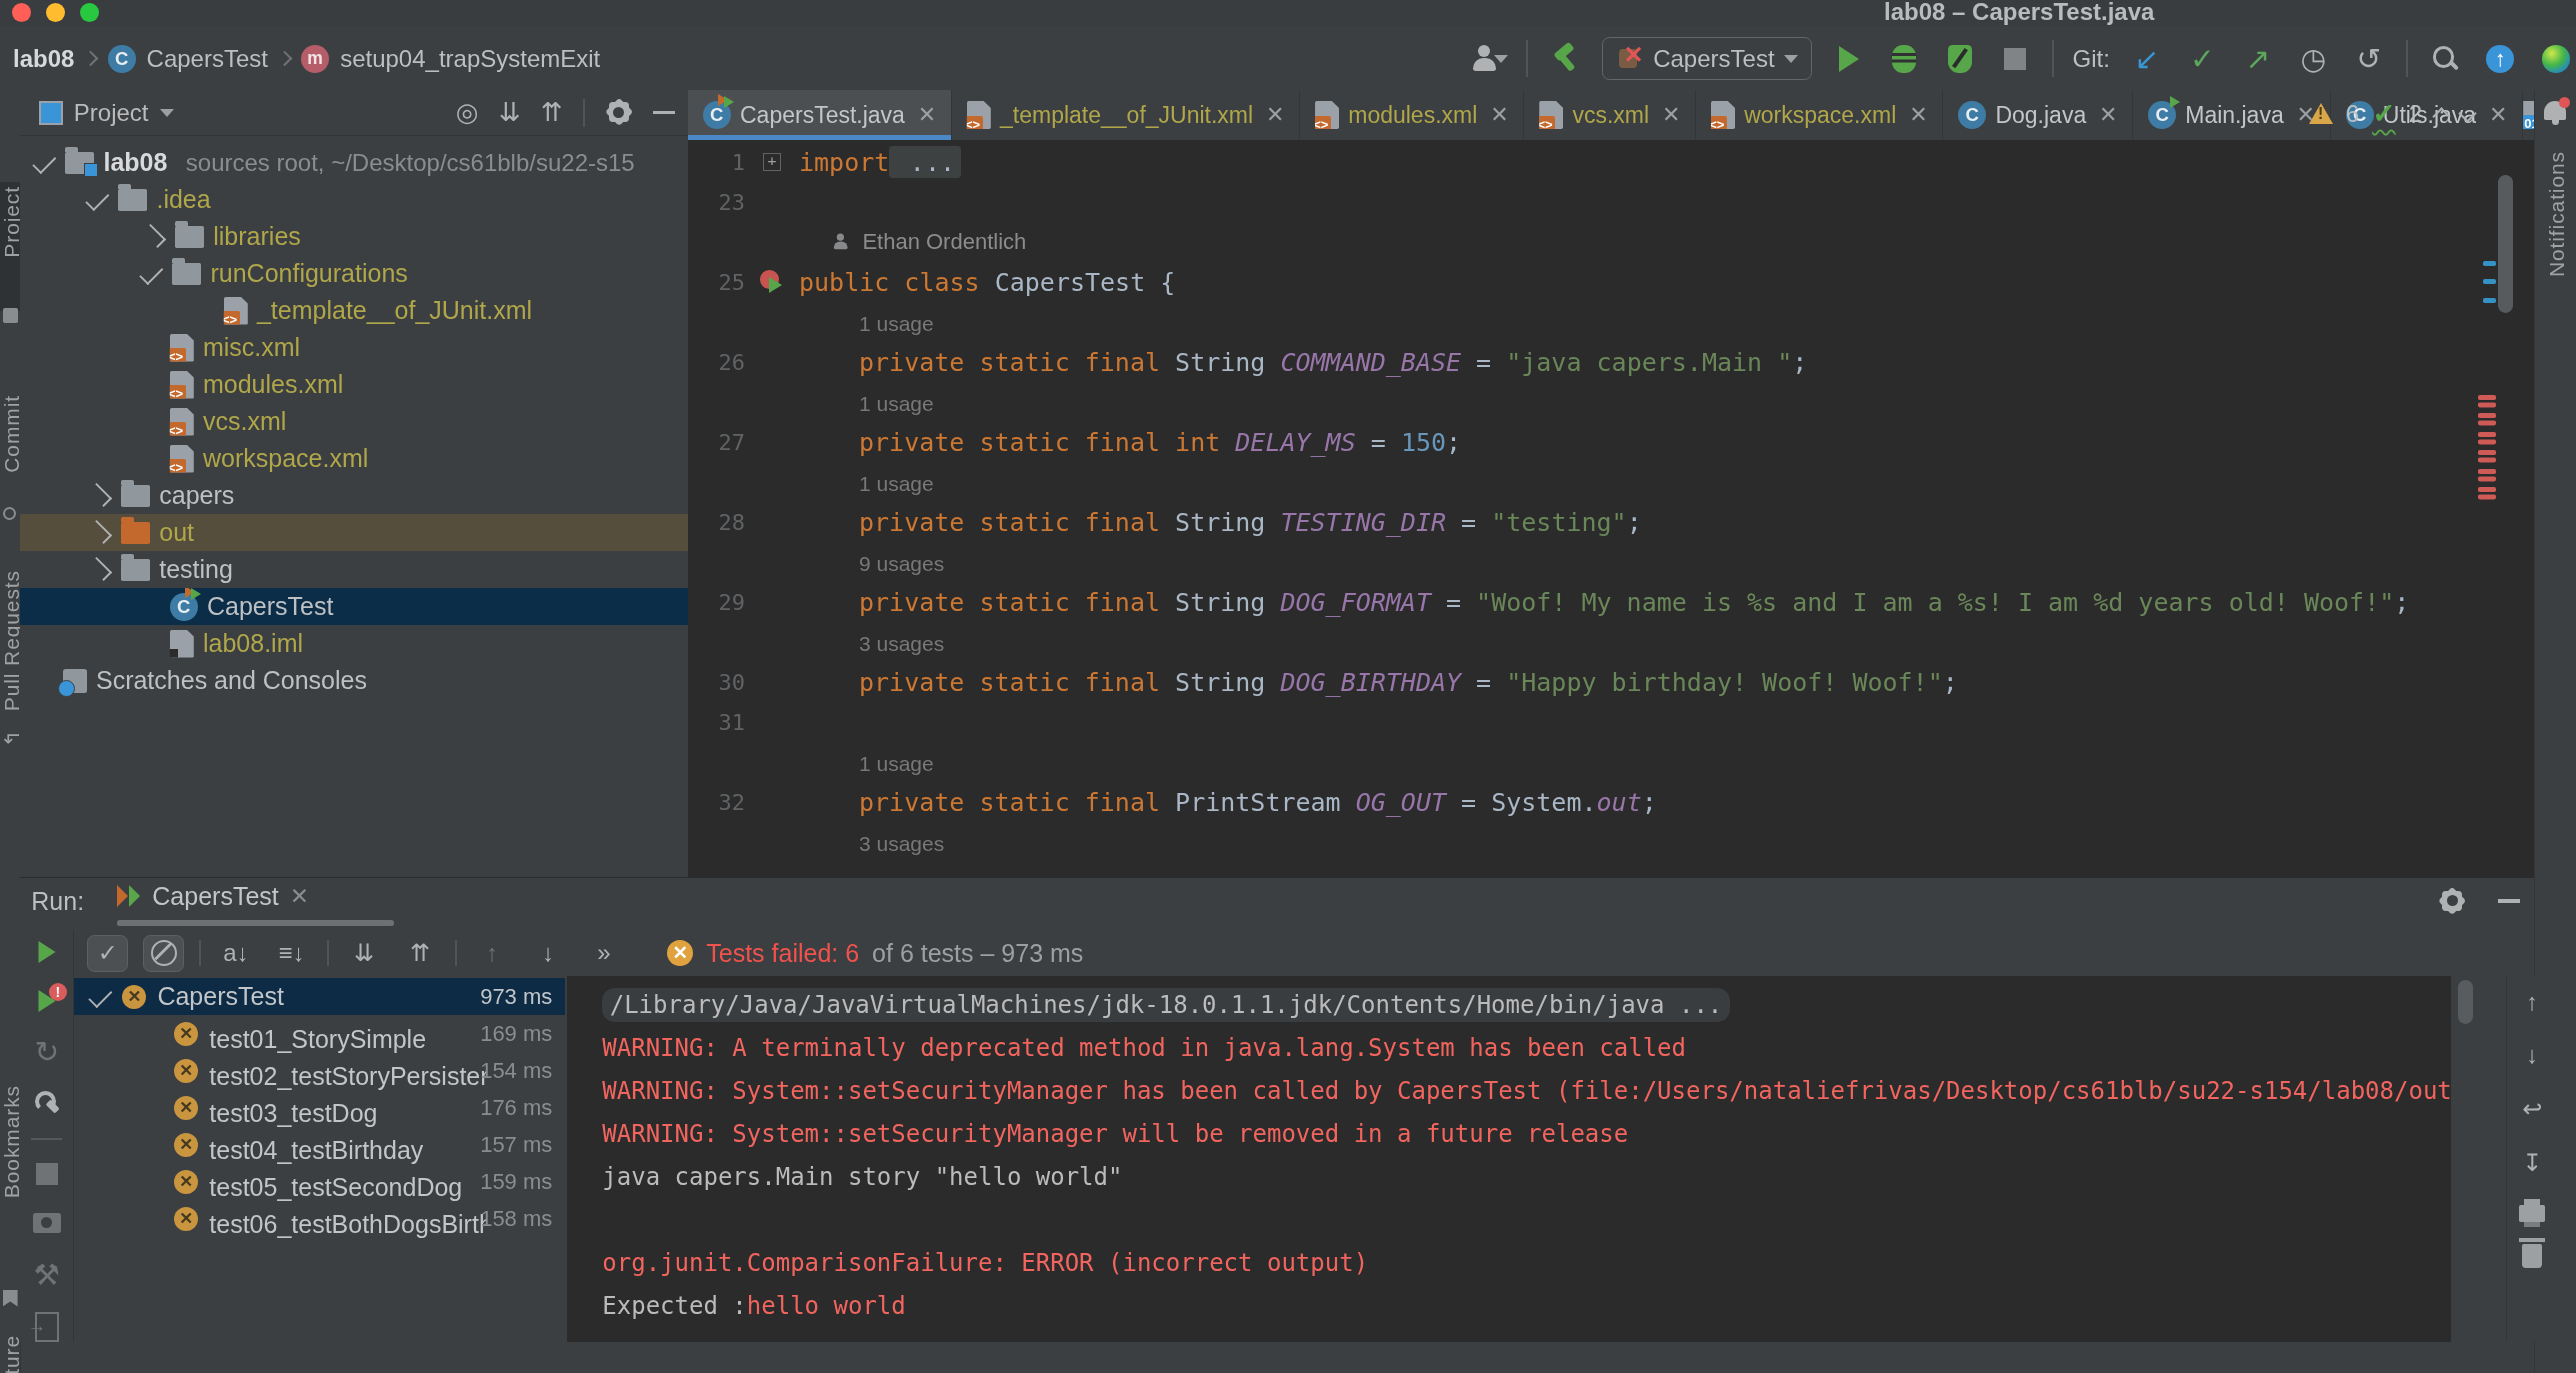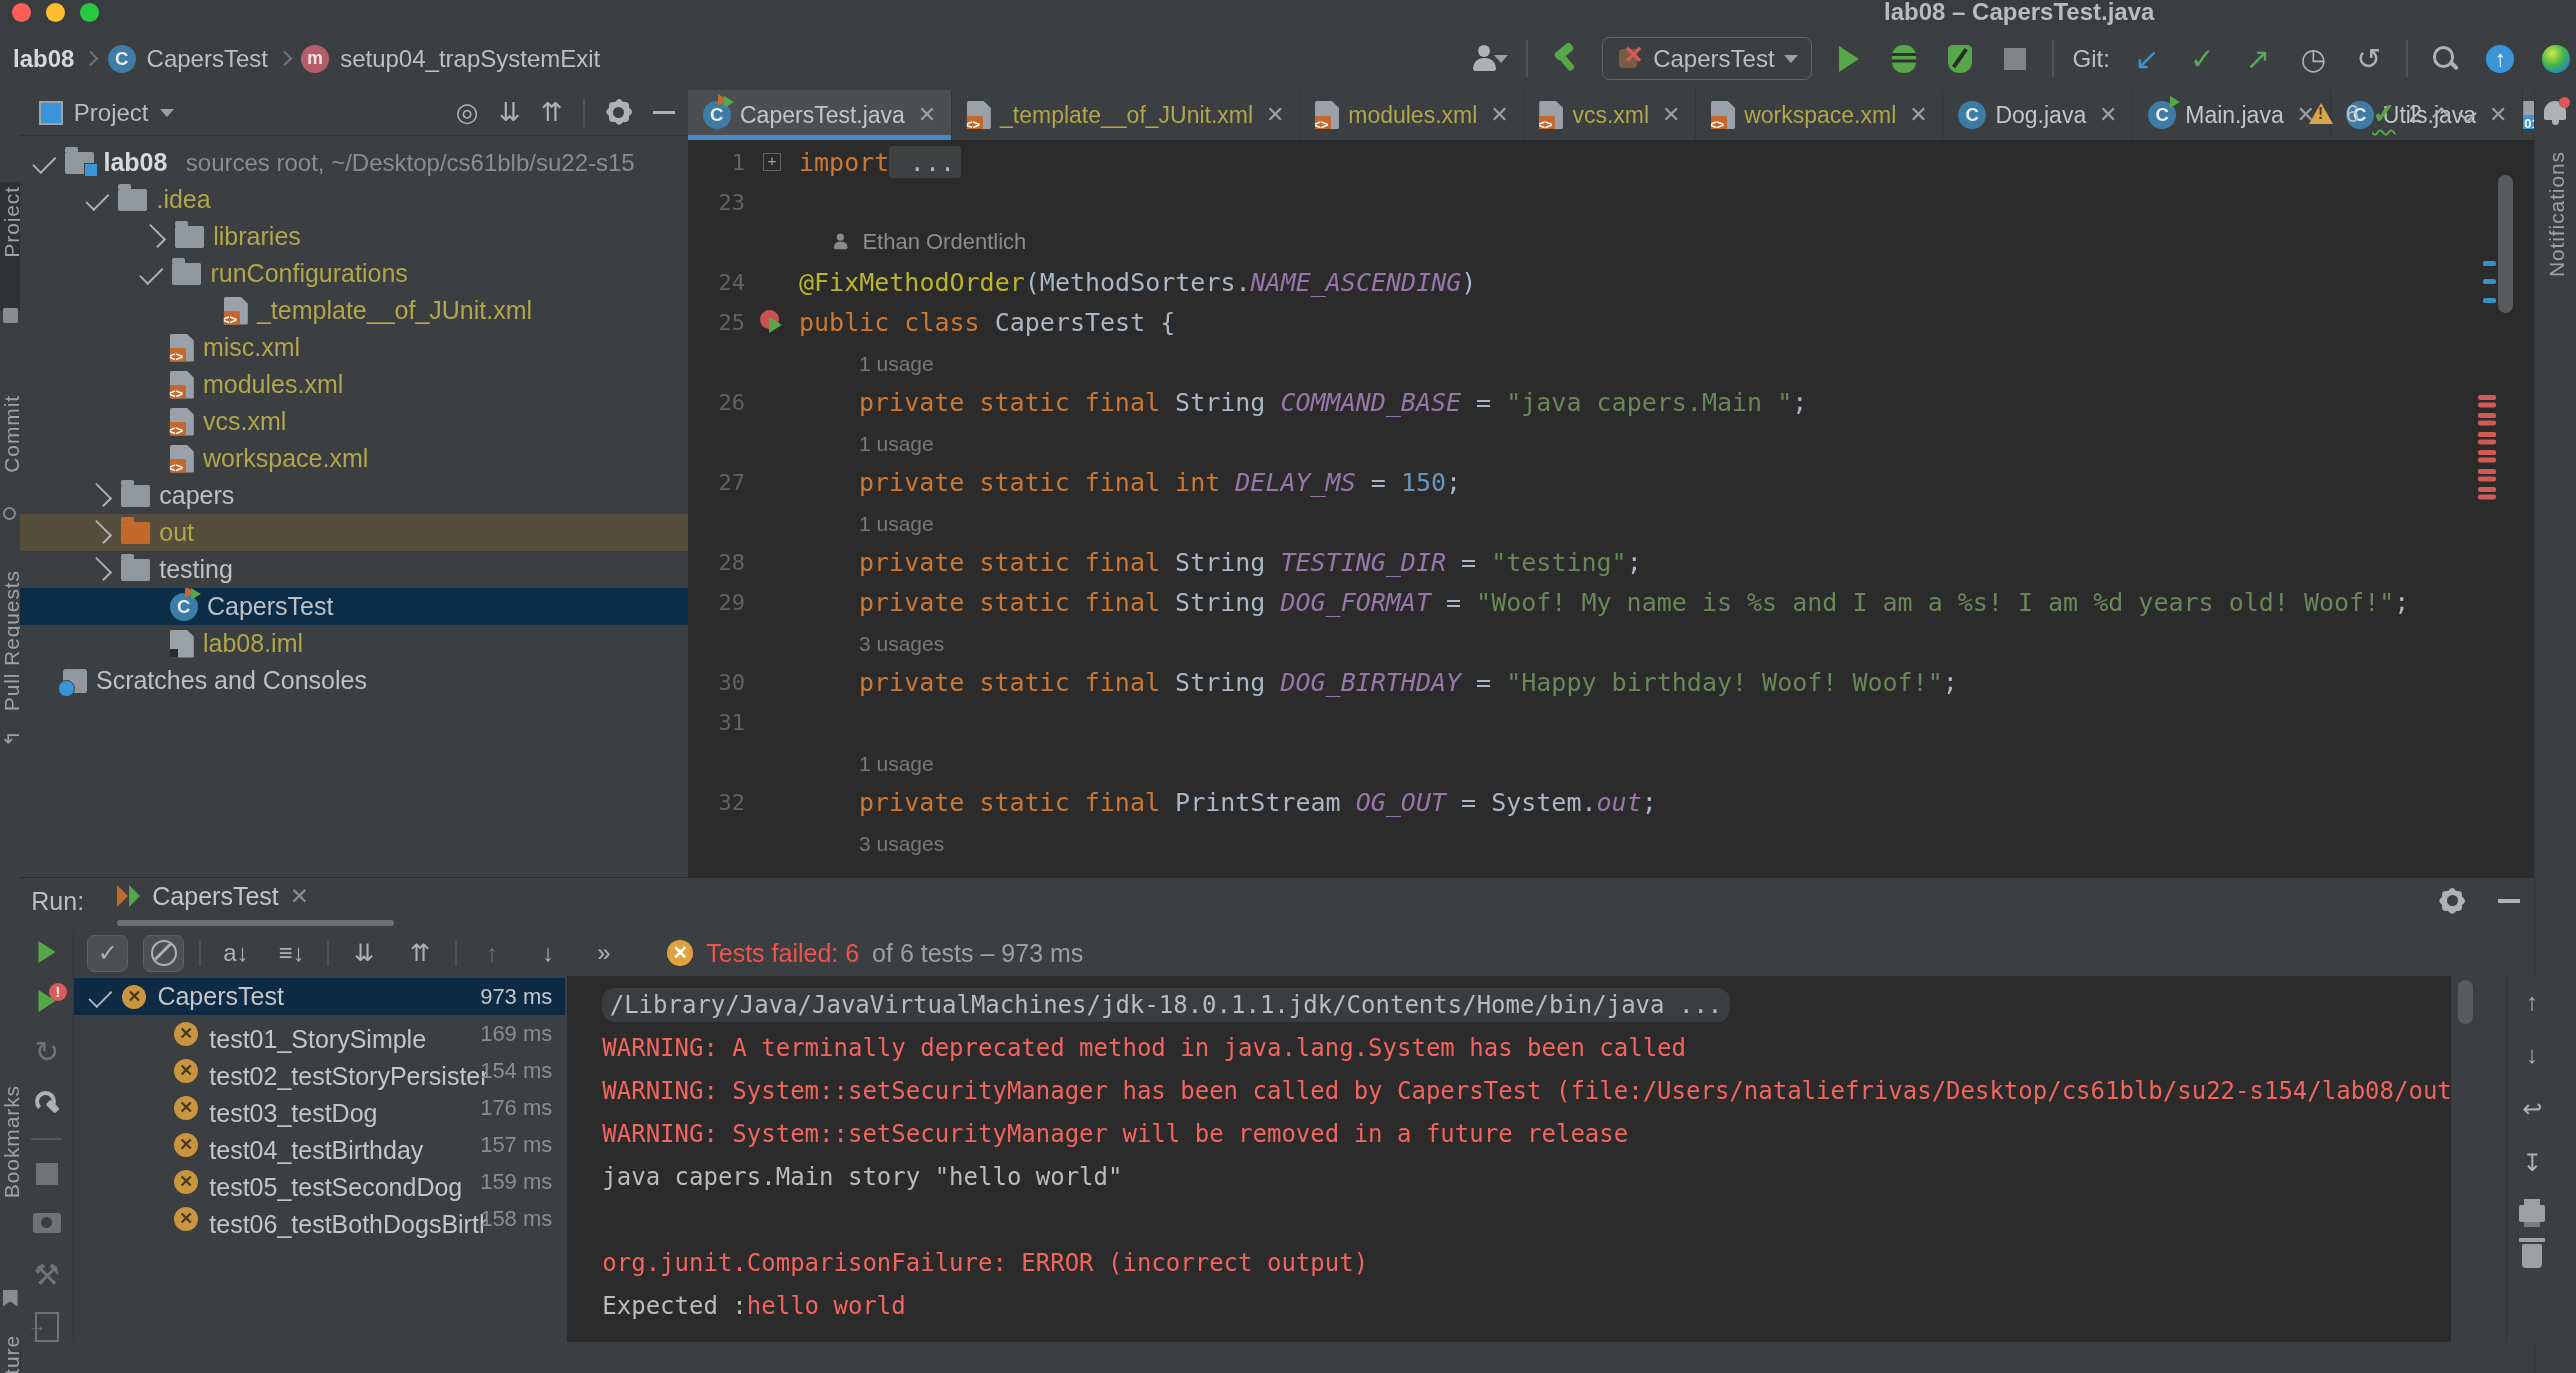--- a/index.html
+++ b/index.html
@@ -426,25 +426,20 @@
           <span class="ln">23</span>
           <span class="gic"></span>
           <span class="ed-code"></span>
         </div>
         <div class="ed-row">
           <span class="ln"></span>
           <span class="gic"></span>
           <span class="ed-code" style="padding-left: 28px;"><span class="author"><span class="person"></span><span>Ethan Ordentlich</span></span></span>
         </div>
         <div class="ed-row">
-          <span class="ln">24</span>
-          <span class="gic"></span>
-          <span class="ed-code"><span class="c-ann">@FixMethodOrder</span><span class="c-pl">(MethodSorters.</span><span class="c-cst">NAME_ASCENDING</span><span class="c-pl">)</span></span>
-        </div>
-        <div class="ed-row">
           <span class="ln">25</span>
           <span class="gic">
             <span class="runfail"></span>
           </span>
           <span class="ed-code"><span class="c-kw">public class </span><span class="c-pl">CapersTest {</span></span>
         </div>
         <div class="ed-row">
           <span class="ln"></span>
           <span class="gic"></span>
           <span class="ed-code" style="padding-left: 60px;"><span class="inlay">1 usage</span></span>
@@ -466,20 +461,25 @@
         </div>
         <div class="ed-row">
           <span class="ln"></span>
           <span class="gic"></span>
           <span class="ed-code" style="padding-left: 60px;"><span class="inlay">1 usage</span></span>
         </div>
         <div class="ed-row">
           <span class="ln">28</span>
           <span class="gic"></span>
           <span class="ed-code" style="padding-left: 60px;"><span class="c-kw">private static final </span><span class="c-pl">String </span><span class="c-cst">TESTING_DIR</span><span class="c-pl"> = </span><span class="c-str">"testing"</span><span class="c-pl">;</span></span>
+        </div>
+        <div class="ed-row">
+          <span class="ln"></span>
+          <span class="gic"></span>
+          <span class="ed-code" style="padding-left: 60px;"><span class="inlay">9 usages</span></span>
         </div>
         <div class="ed-row">
           <span class="ln">29</span>
           <span class="gic"></span>
           <span class="ed-code" style="padding-left: 60px;"><span class="c-kw">private static final </span><span class="c-pl">String </span><span class="c-cst">DOG_FORMAT</span><span class="c-pl"> = </span><span class="c-str">"Woof! My name is %s and I am a %s! I am %d years old! Woof!"</span><span class="c-pl">;</span></span>
         </div>
         <div class="ed-row">
           <span class="ln"></span>
           <span class="gic"></span>
           <span class="ed-code" style="padding-left: 60px;"><span class="inlay">3 usages</span></span>

